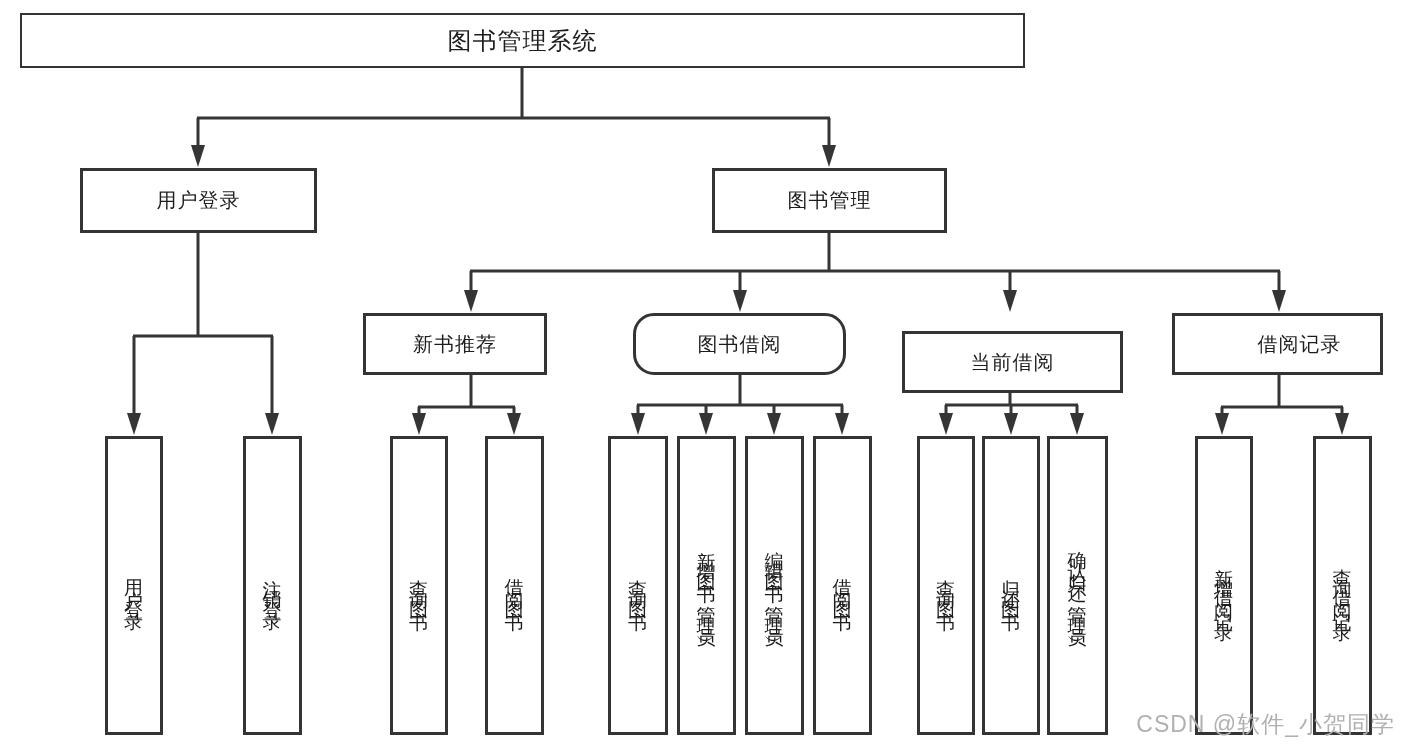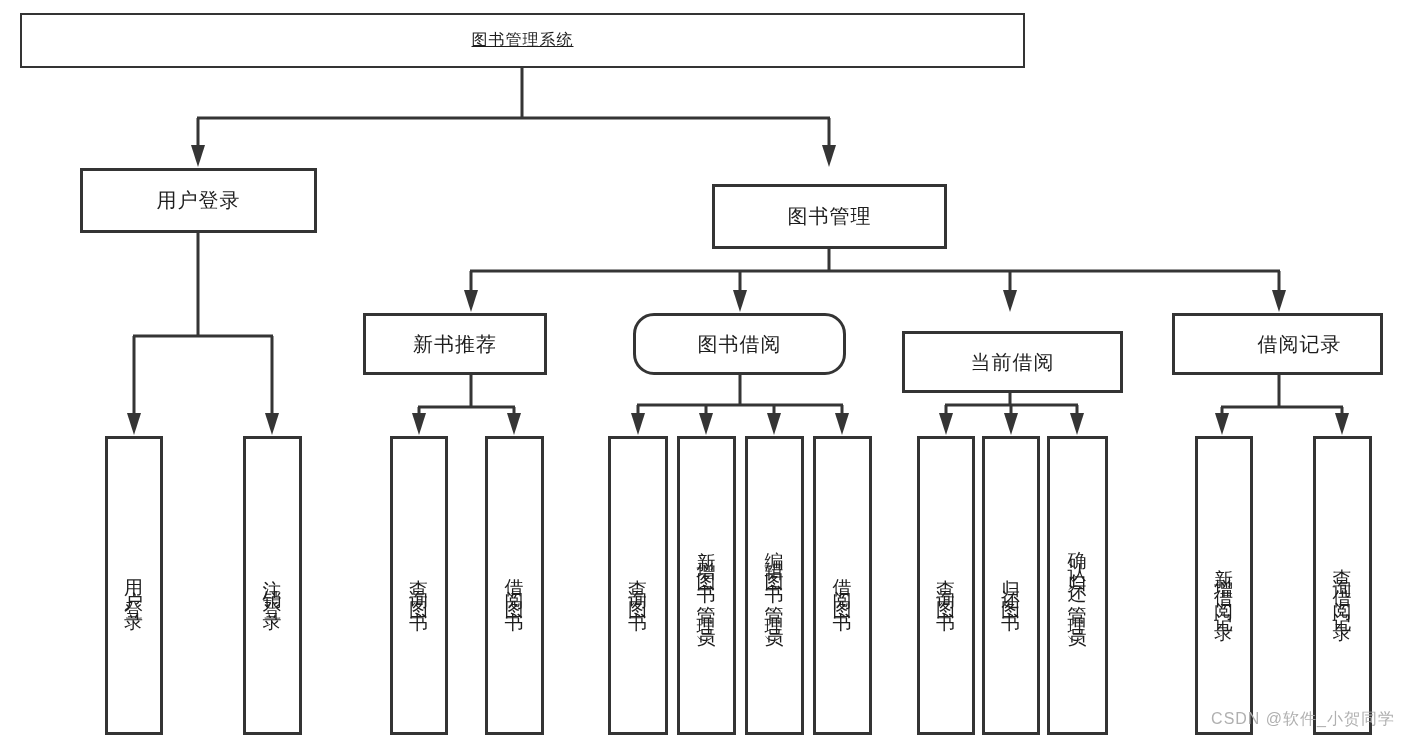--- a/index.html
+++ b/index.html
@@ -22,40 +22,39 @@
     background: #ffffff;
     border: 3px solid #343434;
     color: #1d1d1d;
     display: flex;
     align-items: center;
     justify-content: center;
     text-align: center;
   }
   .node.root {
     border-width: 2px;
-    font-size: 16px;
+    font-size: 24px;
     letter-spacing: 1px;
-    text-decoration: underline;
   }
   .node.branch {
     font-size: 20px;
     letter-spacing: 1px;
   }
   .node.leaf {
     writing-mode: vertical-rl;
     text-orientation: mixed;
     font-size: 19px;
     line-height: 1;
     letter-spacing: 11px;
   }
   .watermark {
     position: absolute;
     top: 709px;
     right: 10px;
-    font-size: 16px;
+    font-size: 23px;
     color: #b0b0b0;
     letter-spacing: 1px;
     white-space: nowrap;
   }
 </style>
 </head>
 <body>
 
 <div class="canvas">
 
@@ -105,21 +104,21 @@
     <g>
       <path d="M1279 375 L1279 407 M1221 407 L1343 407 M1222 407 L1222 417 M1342 407 L1342 417"></path>
       <polygon fill="#353535" stroke="none" points="1215,413 1229,413 1222,435"></polygon>
       <polygon fill="#353535" stroke="none" points="1335,413 1349,413 1342,435"></polygon>
     </g>
   </svg>
 
   <div class="node root" style="left:20px; top:13px; width:1005px; height:55px;">图书管理系统</div>
 
   <div class="node branch" style="left:80px; top:168px; width:237px; height:65px;">用户登录</div>
-  <div class="node branch" style="left:712px; top:168px; width:235px; height:65px;margin-top:16px;">图书管理</div>
+  <div class="node branch" style="left:712px; top:168px; width:235px; height:65px;">图书管理</div>
 
   <div class="node branch" style="left:363px; top:313px; width:184px; height:62px;">新书推荐</div>
   <div class="node branch" style="left:633px; top:313px; width:213px; height:62px;border-radius:21px;">图书借阅</div>
   <div class="node branch" style="left:902px; top:331px; width:221px; height:62px;">当前借阅</div>
   <div class="node branch" style="left:1172px; top:313px; width:211px; height:62px;padding-left:44px;">借阅记录</div>
 
   <div class="node leaf" style="left:105px; top:436px; width:58px; height:299px;">用户登录</div>
   <div class="node leaf" style="left:243px; top:436px; width:59px; height:299px;">注销登录</div>
 
   <div class="node leaf" style="left:390px; top:436px; width:58px; height:299px;">查询图书</div>

